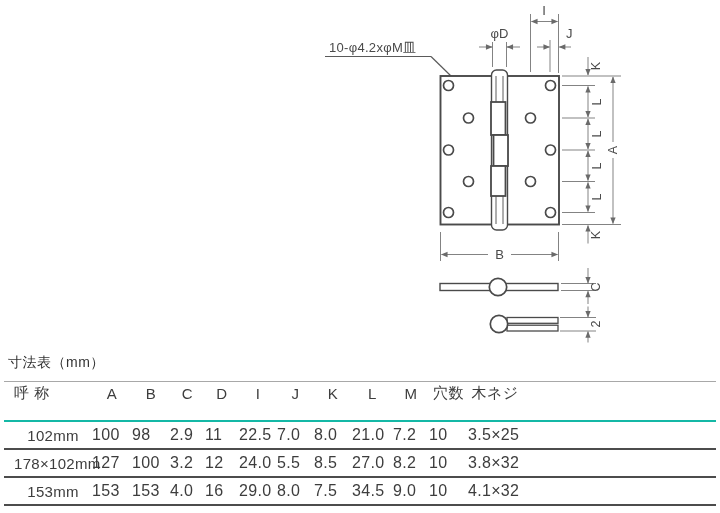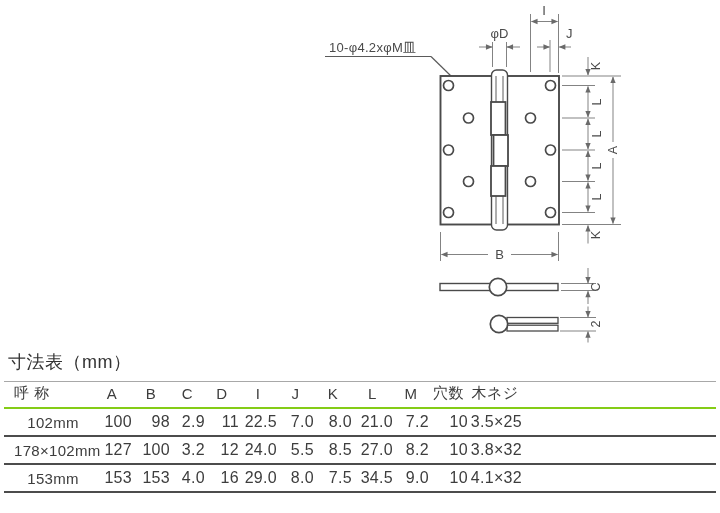--- a/index.html
+++ b/index.html
@@ -11,47 +11,47 @@
   .stage{position:relative;width:720px;height:513px;background:#ffffff;}
   svg text{
     font-family:"Liberation Sans","DejaVu Sans",sans-serif;
     fill:#4a4a4a;
   }
   .dim-label{font-size:13px;}
   .dim-label-rot{font-size:12.5px;}
   .leader-label{font-size:13px;letter-spacing:0.3px;}
   .table-title{
     margin:2px 17px 0 8px;
-    font-size:18px;
+    font-size:14px;
     line-height:20px;
     color:#333333;
     letter-spacing:0.5px;
   }
   table.dim-table{
     border-collapse:collapse;
     table-layout:fixed;
     width:712px;
     margin:9px 0 0 4px;
     font-size:16px;
     color:#3d3d3d;
   }
   table.dim-table th{
     font-weight:normal;
     font-size:15px;
-    padding:2px 0 4px 0;
+    padding:2px 0 17px 0;
     border-top:1.5px solid #a8a8a8;
-    border-bottom:2px solid #84cc16;
+    border-bottom:2px solid #14b8a6;
     text-align:center;
     letter-spacing:0.5px;
     white-space:nowrap;
   }
   table.dim-table td{
     padding:4px 0 4px 0;
     border-bottom:2px solid #4c4c4c;
-    text-align:right;
+    text-align:left;
     letter-spacing:0.3px;
     white-space:nowrap;
   }
   table.dim-table th.name-col, table.dim-table td.name-col{
     text-align:left;
     padding-left:10px;
   }
   table.dim-table td.name-col{font-size:15px;text-align:center;}
 </style>
 </head>

